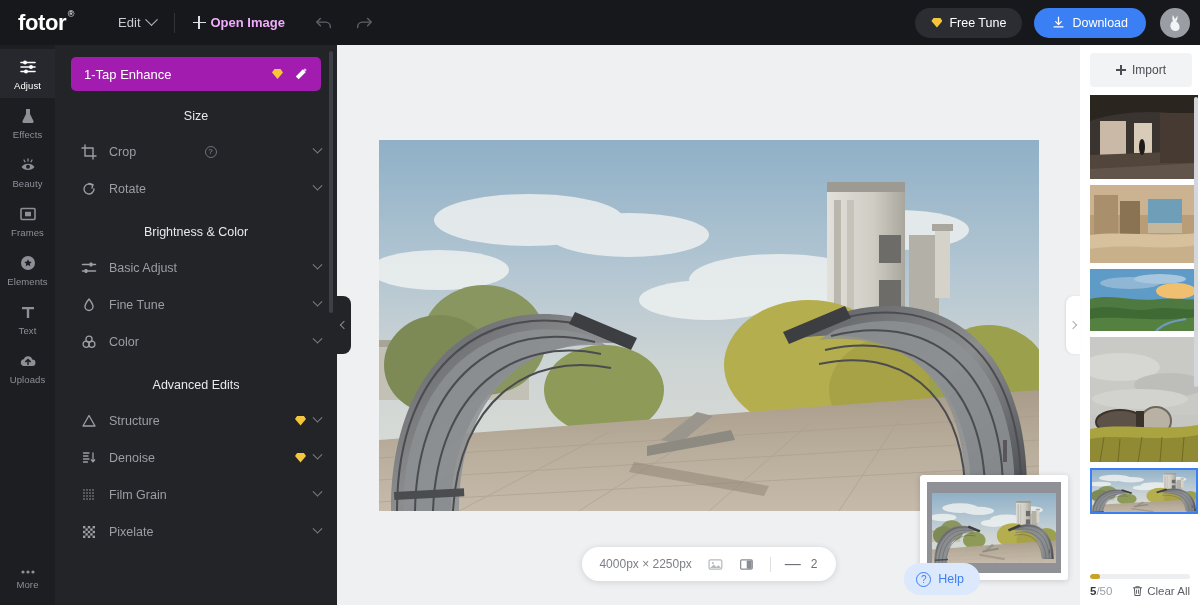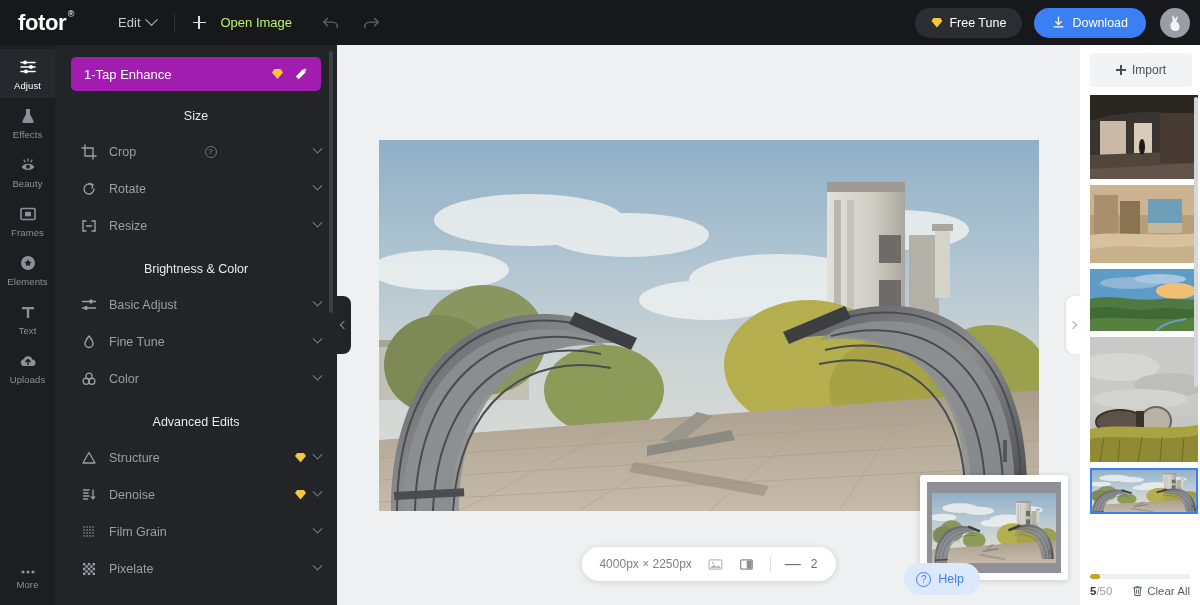--- a/index.html
+++ b/index.html
@@ -26,22 +26,22 @@
     padding-right: 8px;
   }
   .logo .reg { font-size: 9px; position: absolute; top: -2px; right: 0; font-weight: normal; }
   .edit-menu {
     display: flex; align-items: center; gap: 6px;
     color: #c9cbd0; font-size: 13px; margin-left: 44px; cursor: pointer;
   }
   .chev-d { width: 9px; height: 9px; border-right: 1.6px solid #b6b9c0; border-bottom: 1.6px solid #b6b9c0; transform: rotate(45deg) translate(-2px,-2px); }
   .vdiv { width: 1px; height: 20px; background: #32343a; margin: 0 18px; }
   .open-image {
-    display: flex; align-items: center; gap: 15px;
-    color: #bef264; font-size: 13px; cursor: pointer;
+    display: flex; align-items: center; gap: 5px;
+    color: #f0abfc; font-size: 13px; cursor: pointer; font-weight: bold;
   }
   .plus-ic { position: relative; width: 13px; height: 13px; }
   .plus-ic:before, .plus-ic:after { content:""; position:absolute; background:#dcdee3; }
   .plus-ic:before { left: 0; top: 5.8px; width: 13px; height: 1.6px; }
   .plus-ic:after { top: 0; left: 5.8px; height: 13px; width: 1.6px; }
   .undo-redo { display: flex; align-items: center; gap: 22px; margin-left: 30px; }
   .arrow-ic { width: 18px; height: 18px; cursor: pointer; }
   .spacer { flex: 1; }
   .btn-trial {
     display: flex; align-items: center; gap: 7px;
@@ -476,35 +476,20 @@
 
         <div class="row">
           <svg class="ric" viewBox="0 0 16 16">
             <path d="M13 8 A5 5 0 1 1 11 4" fill="none" stroke="#9b9ea5" stroke-width="1.4" stroke-linecap="round"></path>
             <path d="M8 2.5 L12 3.6 L11 7" fill="none" stroke="#9b9ea5" stroke-width="1.4" stroke-linecap="round" stroke-linejoin="round"></path>
           </svg>
           <span class="rlabel">Rotate</span>
           <span class="chev"></span>
         </div>
 
-        <div class="row">
-          <svg class="ric" viewBox="0 0 16 16">
-            <g stroke="#9b9ea5" stroke-width="1.4" fill="none" stroke-linecap="round">
-              <path d="M2 3 V13"></path>
-                <path d="M14 3 V13"></path>
-              <path d="M2 3 H5"></path>
-                <path d="M11 3 H14"></path>
-              <path d="M2 13 H5"></path>
-                <path d="M11 13 H14"></path>
-              <path d="M5.5 8 H10.5"></path>
-            </g>
-          </svg>
-          <span class="rlabel">Resize</span>
-          <span class="chev"></span>
-        </div>
 
         <div class="sect-title">Brightness &amp; Color</div>
 
         <div class="row">
           <svg class="ric" viewBox="0 0 16 16">
             <g stroke="#9b9ea5" stroke-width="1.5" stroke-linecap="round">
               <path d="M1.5 4.5 H14.5"></path>
                 <path d="M1.5 11 H14.5"></path>
             </g>
             <rect x="8.5" y="2.6" width="3" height="3.8" rx="1" fill="#9b9ea5"></rect>

